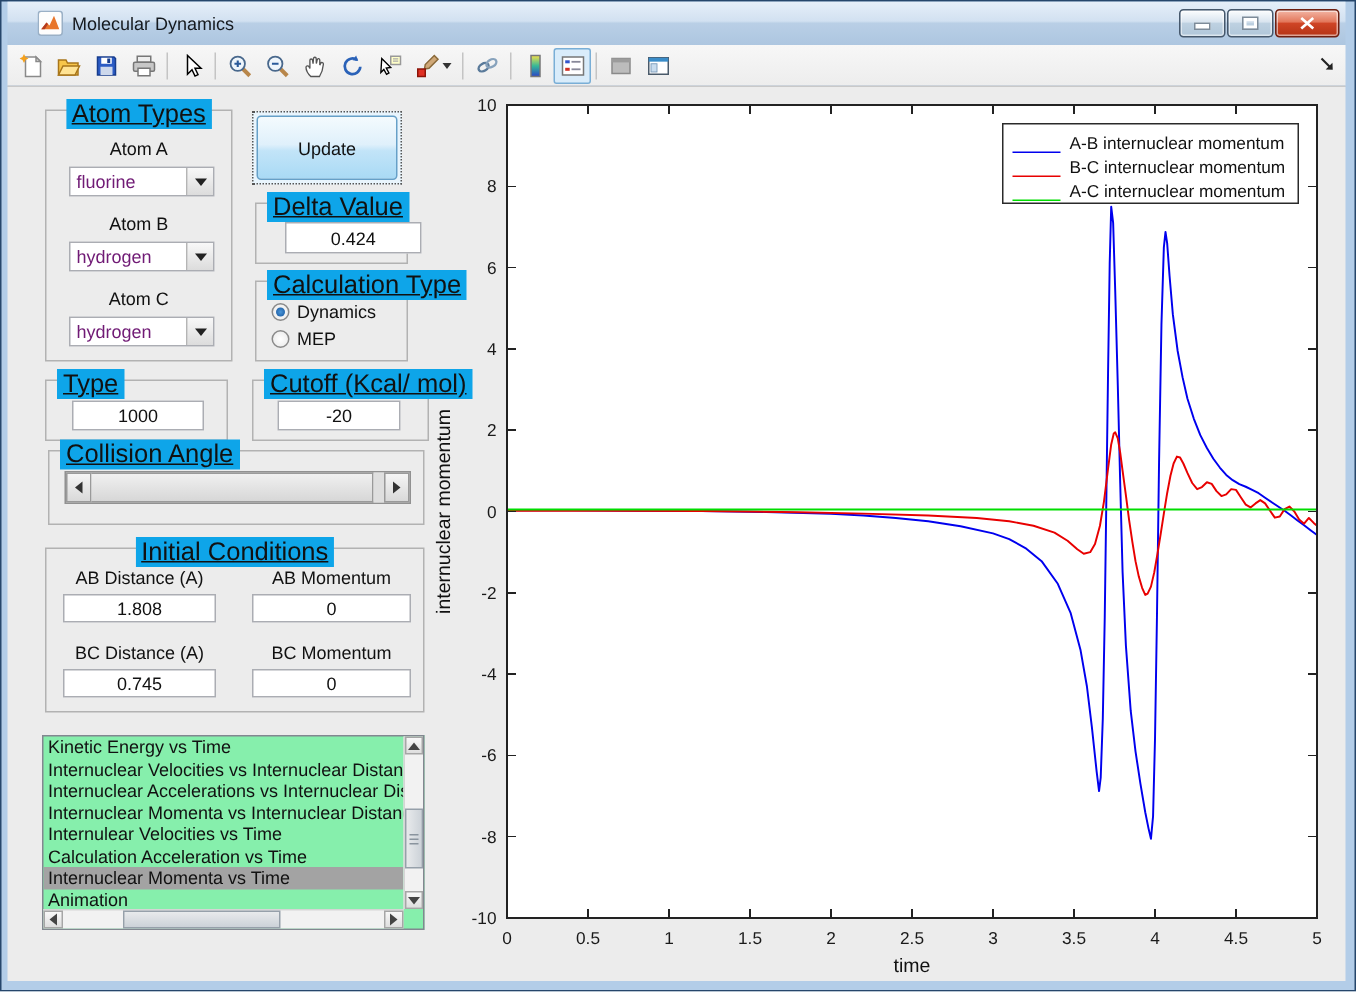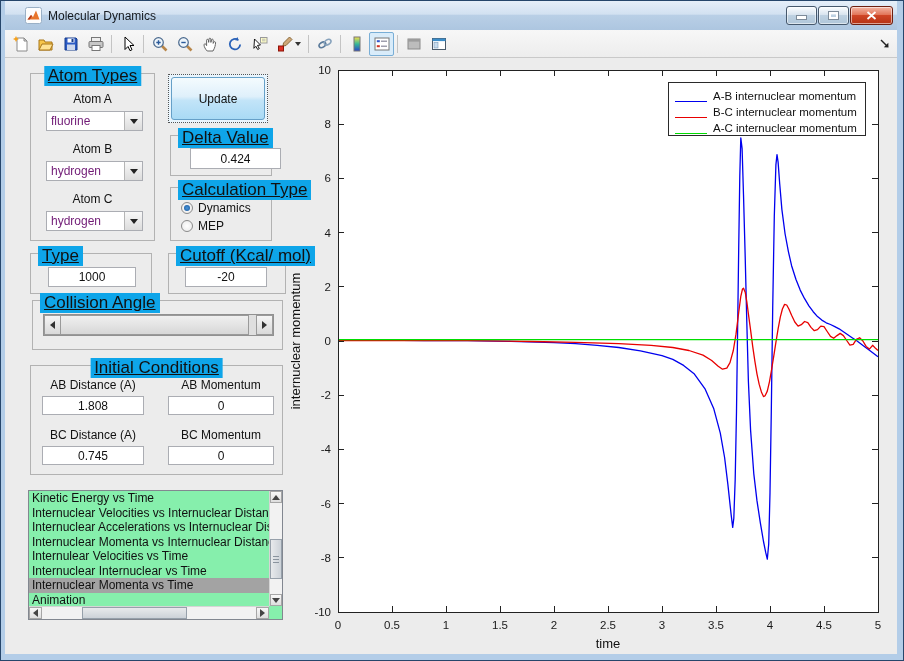--- a/index.html
+++ b/index.html
@@ -301,21 +301,21 @@
       <input class="efield" style="left: 137px; top: 80px; width: 106px; height: 19px;" value="0">
     </div>
 
     <div class="listbox">
       <div class="list-items" id="list-items">
           <div class="list-item">Kinetic Energy vs Time</div>
           <div class="list-item">Internuclear Velocities vs Internuclear Distance</div>
           <div class="list-item">Internuclear Accelerations vs Internuclear Distance</div>
           <div class="list-item">Internuclear Momenta vs Internuclear Distance</div>
           <div class="list-item">Internulear Velocities vs Time</div>
-          <div class="list-item">Internuclear Internuclear vs Time</div>
+          <div class="list-item">Calculation Acceleration vs Time</div>
           <div class="list-item selected">Internuclear Momenta vs Time</div>
           <div class="list-item">Animation</div>
         </div>
       <div class="vscroll">
         <div class="sc-btn" style="position:absolute;top:0;left:0;">
             <div class="tri-u"></div>
           </div>
         <div class="v-thumb">
             <div class="grip"></div>
           </div>

